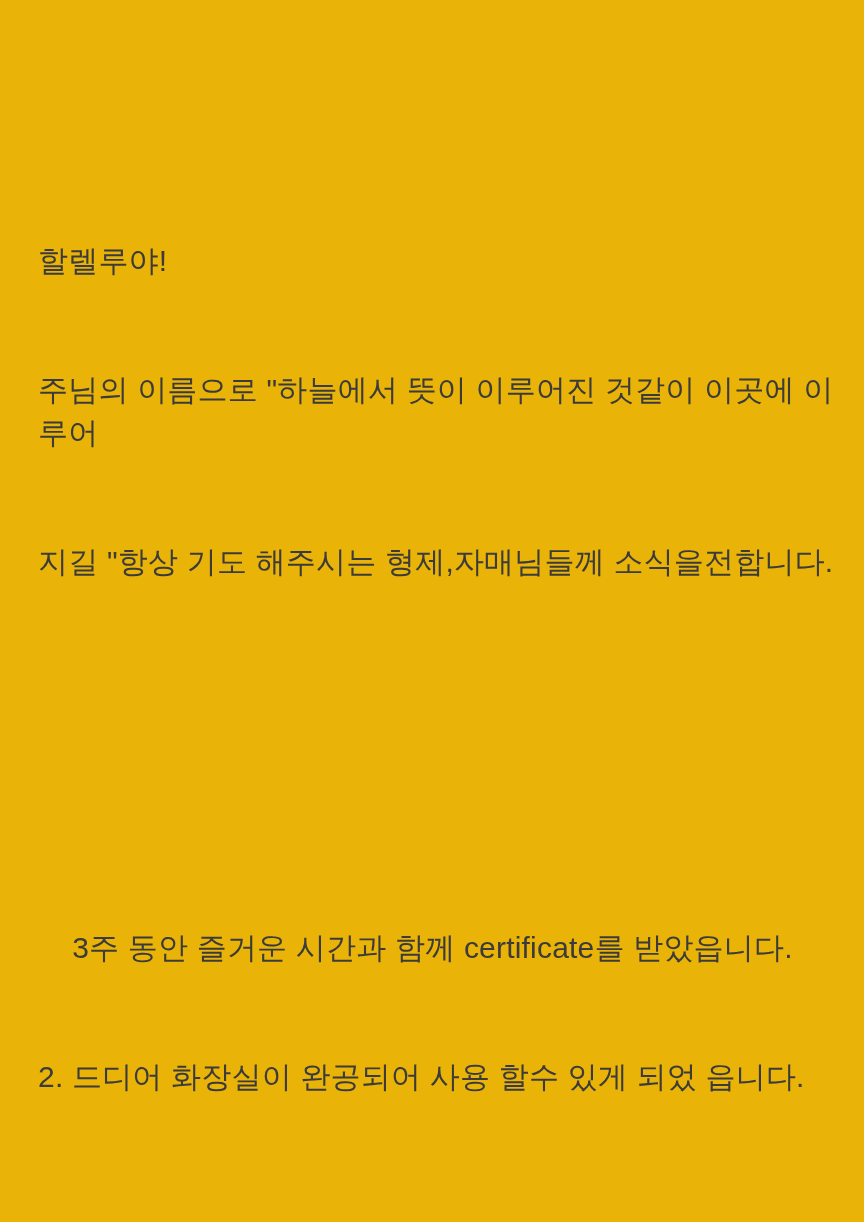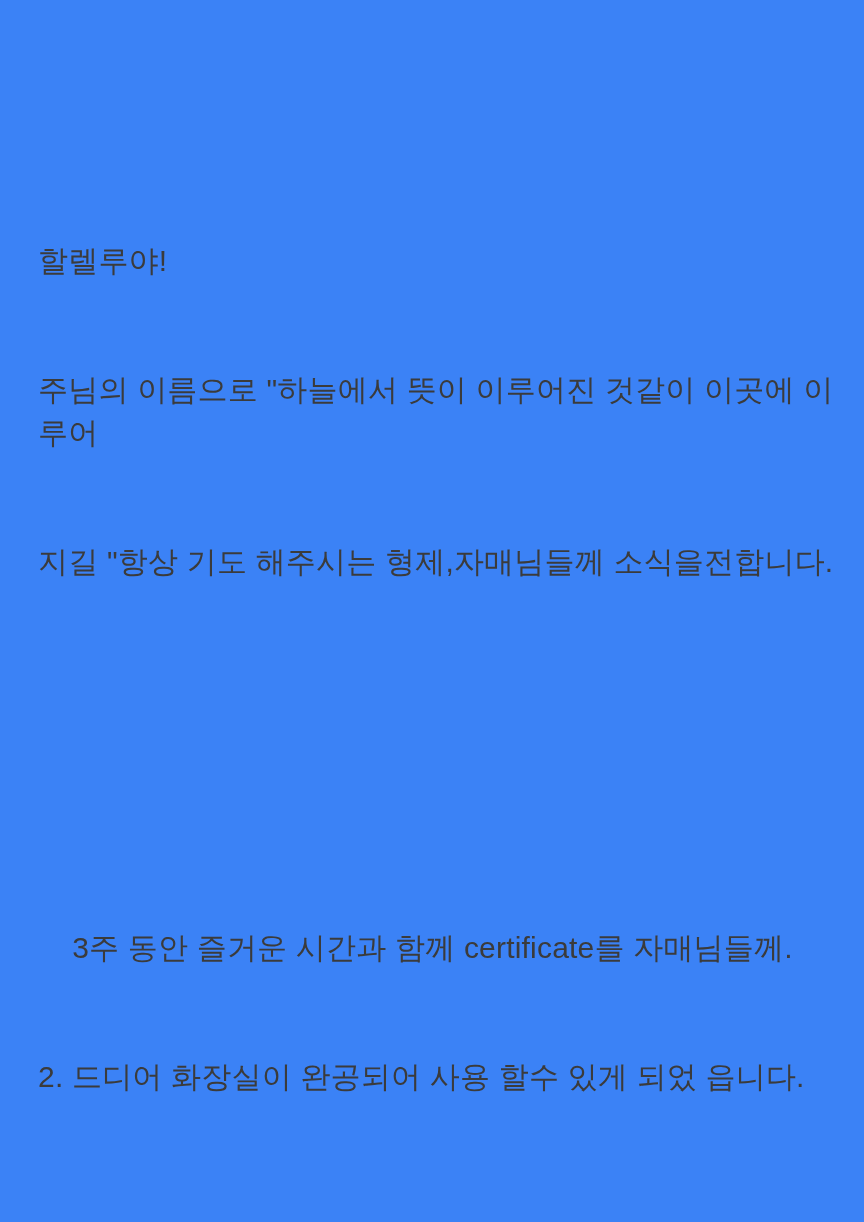--- a/index.html
+++ b/index.html
@@ -11,21 +11,21 @@
     width: 864px;
     height: 1222px;
     overflow: hidden;
     font-family: "Liberation Sans", "DejaVu Sans", sans-serif;
   }
   .page {
     box-sizing: border-box;
     width: 864px;
     height: 1222px;
     padding: 24px 30px 0 38px;
-    background: #3b82f6;
+    background: #eab308;
     color: #3b3b3b;
     font-size: 30px;
     line-height: 43px;
     white-space: pre-wrap;
     letter-spacing: 0.2px;
   }
   .page p, .page h2 {
     margin: 0;
     font-weight: 400;
   }
@@ -41,21 +41,21 @@
 
 <div class="page">
 
   <section class="greeting-section">
     <p>할렐루야!</p>
     <p>주님의 이름으로 "하늘에서 뜻이 이루어진 것같이 이곳에 이루어</p>
     <p>지길 "항상 기도 해주시는 형제,자매님들께 소식을전합니다.</p>
   </section>
 
   <section class="news-section">
-    <p>    3주 동안 즐거운 시간과 함께 certificate를 자매님들께.</p>
+    <p>    3주 동안 즐거운 시간과 함께 certificate를 받았읍니다.</p>
     <p>2. 드디어 화장실이 완공되어 사용 할수 있게 되었 읍니다.</p>
     
     
     
     
     
     
   </section>
 
   

